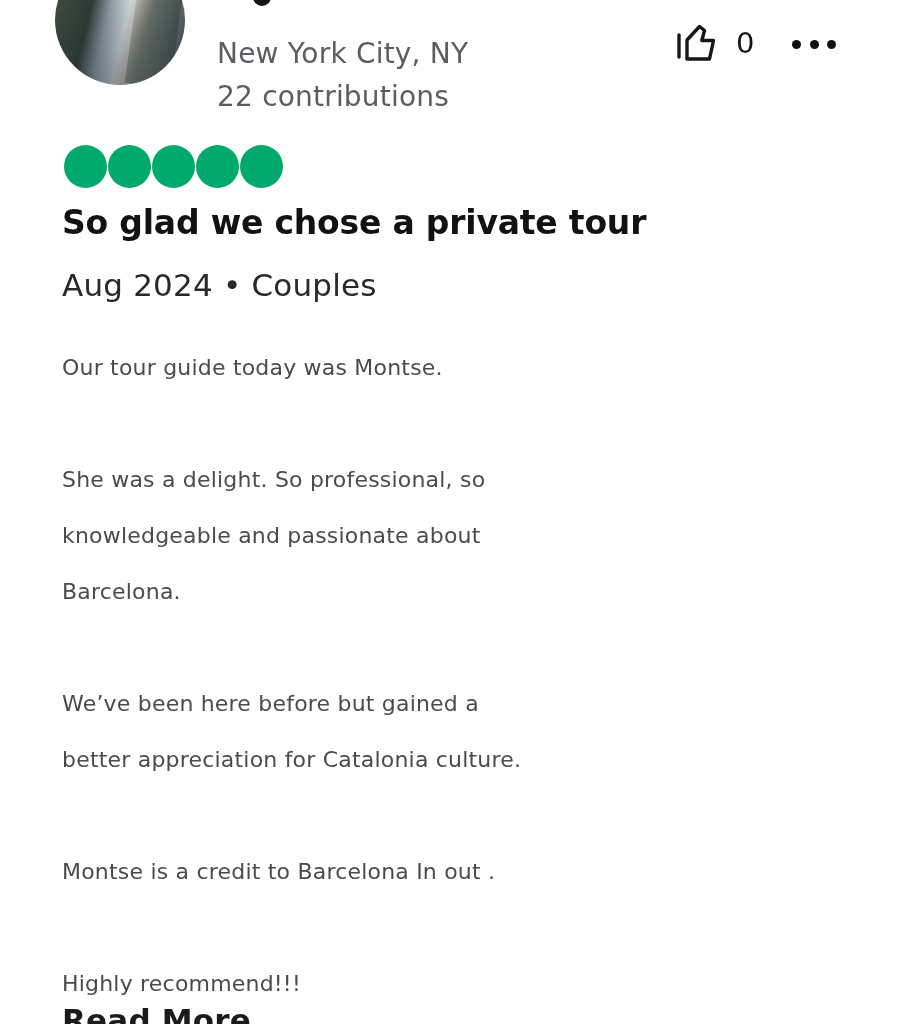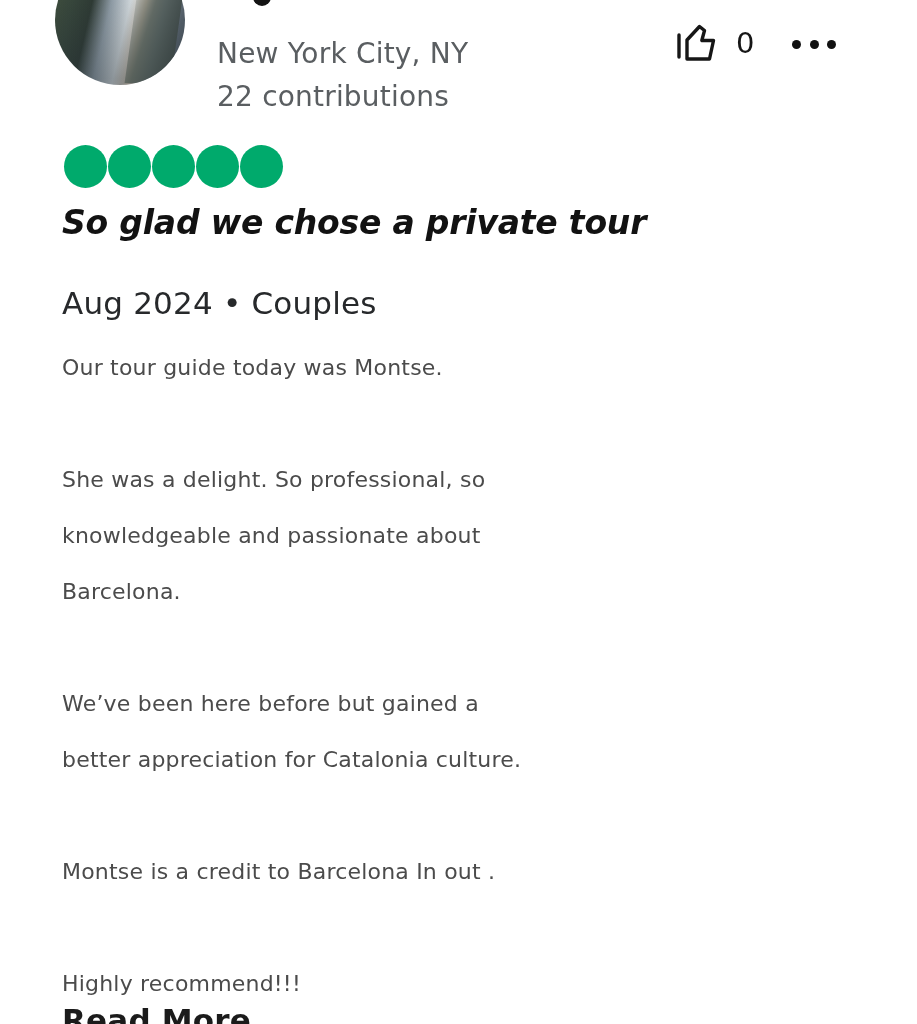--- a/index.html
+++ b/index.html
@@ -133,26 +133,25 @@
   .review-title {
     position: absolute;
     left: 62px;
     top: 203px;
     margin: 0;
     font-size: 33px;
     font-weight: 700;
     color: #121212;
     letter-spacing: -0.2px;
     white-space: nowrap;
-    font-style: italic;
   }
   .review-meta {
     position: absolute;
     left: 62px;
-    top: 285px;
+    top: 267px;
     font-size: 31px;
     color: #27292b;
     letter-spacing: 0.2px;
   }
   .review-body {
     position: absolute;
     left: 62px;
     top: 340px;
     width: 812px;
     font-size: 22px;

